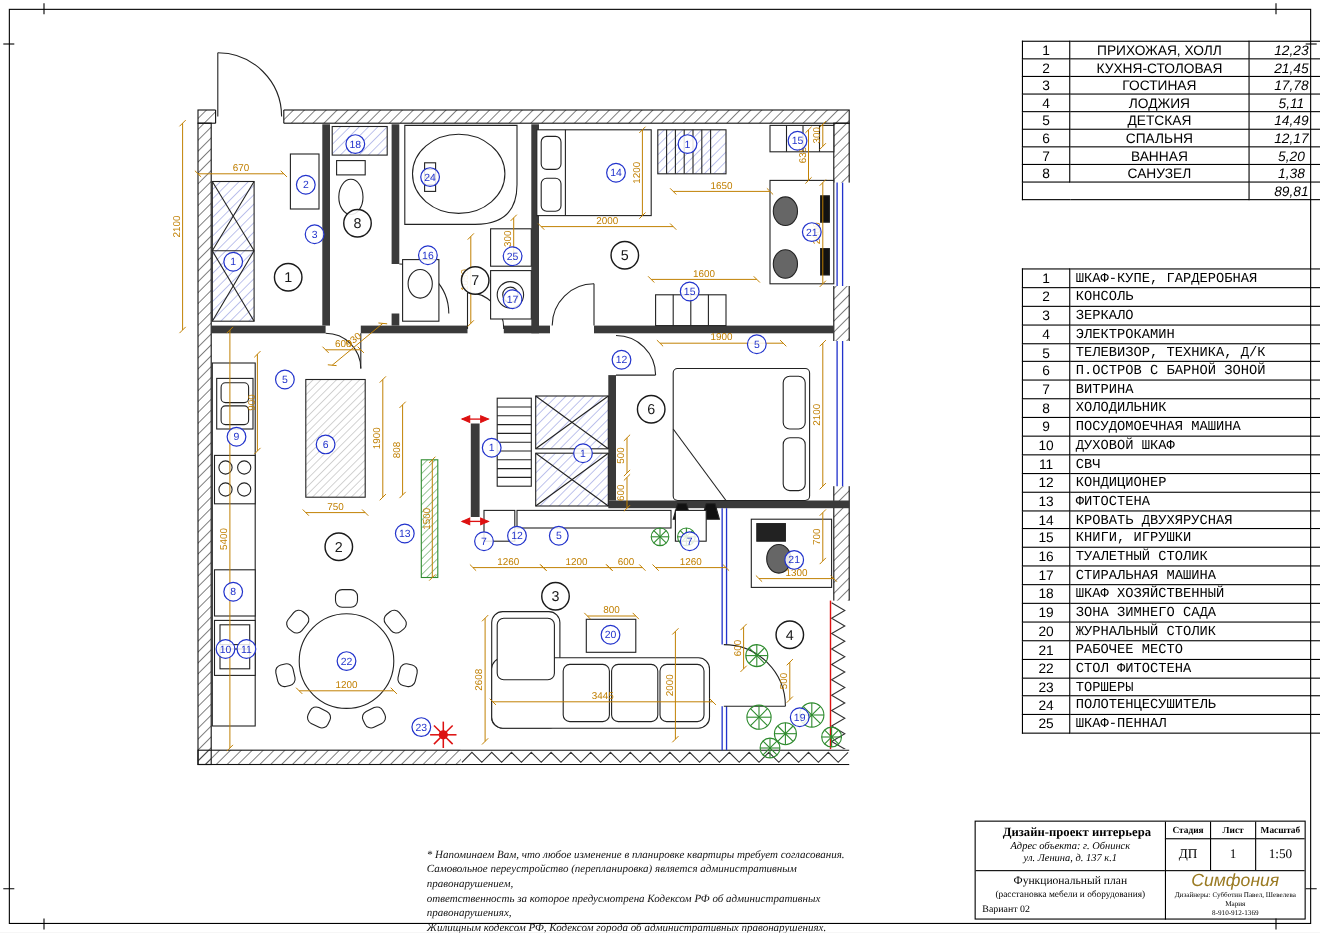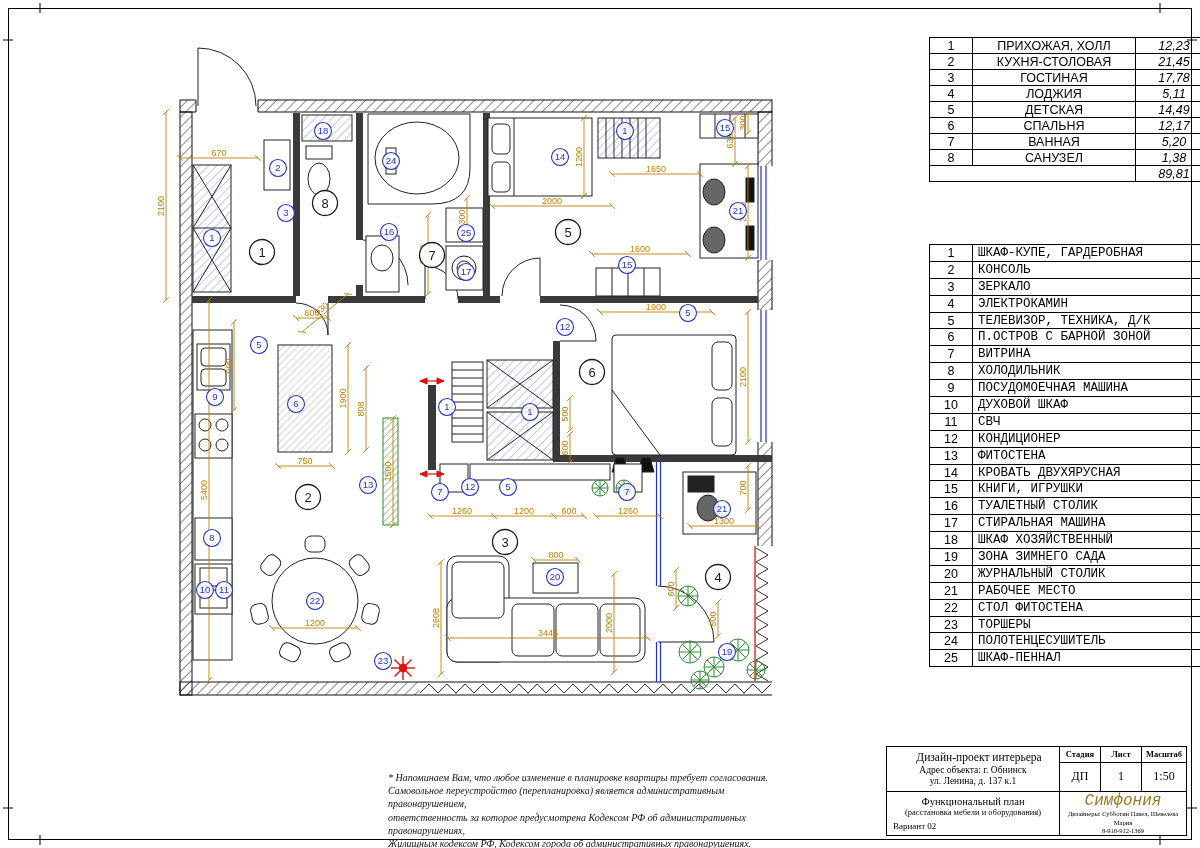--- a/index.html
+++ b/index.html
@@ -30,26 +30,26 @@
               grid-template-rows:15px 29px 1fr;
               font-family:"Liberation Serif",serif;color:#000;}
   .tb-cell{border-left:1px solid #000;border-top:1px solid #000;
            display:flex;flex-direction:column;align-items:center;justify-content:center;
            text-align:center;line-height:1.15;}
   .tb-a{grid-column:1;grid-row:1/3;border-left:none;border-top:none;}
   .tb-h{grid-row:1;font-size:8.5px;border-top:none;font-weight:bold;}
   .tb-v{grid-row:2;font-size:12px;}
   .tb-bl{grid-column:1;grid-row:3;border-left:none;align-items:stretch;justify-content:center;}
   .tb-br{grid-column:2/5;grid-row:3;}
-  .tb-title{font-weight:normal;font-size:11.5px;margin-left:12px;}
-  .tb-addr{font-size:9.5px;}
+  .tb-title{font-weight:bold;font-size:11.5px;margin-left:12px;}
+  .tb-addr{font-style:italic;font-size:9.5px;}
   .tb-plan1{font-size:10.5px;text-align:center;}
   .tb-plan2{font-size:8.5px;text-align:center;}
   .tb-variant{font-size:9px;text-align:left;padding:3px 0 0 6px;}
-  .tb-logo{font-style:italic;font-size:16px;color:#9a7a22;font-family:Liberation Mono, monospace;}
+  .tb-logo{font-style:italic;font-size:16px;color:#9a7a22;font-family:Liberation Sans, sans-serif;}
   .tb-designers{font-size:6.5px;line-height:1.3;}
 
   
   .note{position:absolute;left:388px;top:771px;width:380px;
         font:italic 10px/1.32 "Liberation Serif",serif;color:#111;}
 </style>
 </head>
 <body>
 
 <div class="sheet">

